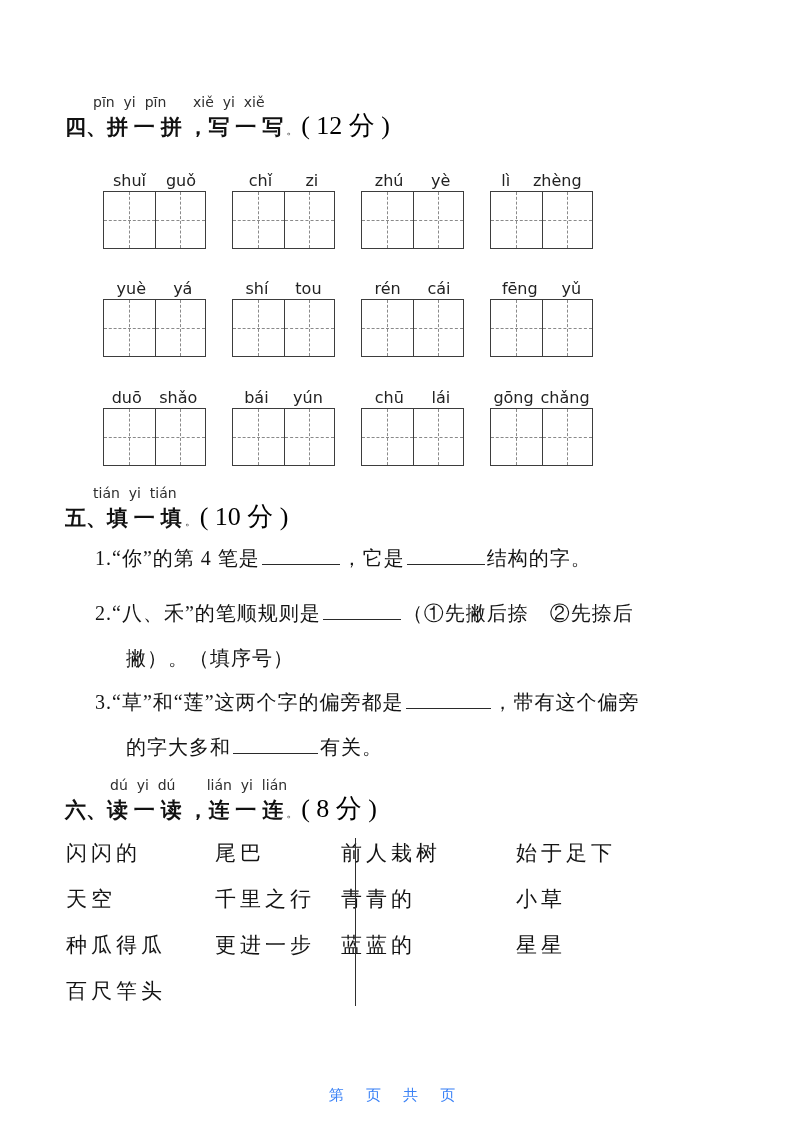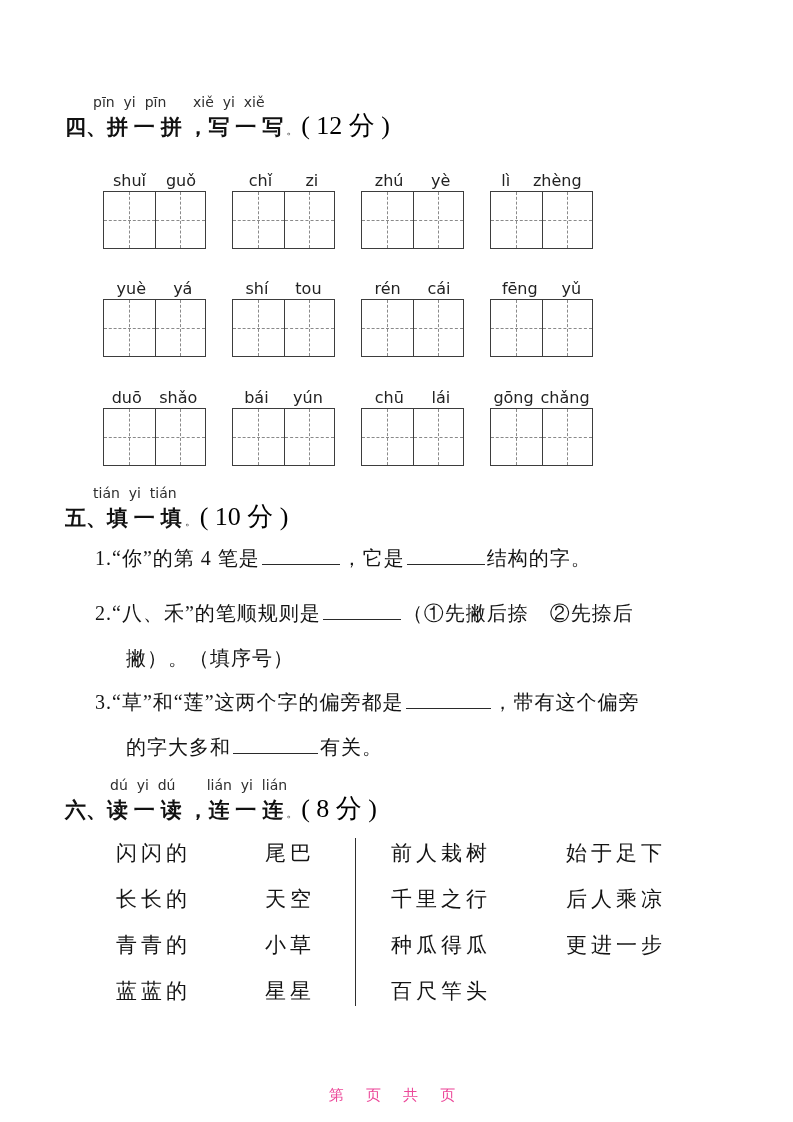--- a/index.html
+++ b/index.html
@@ -64,36 +64,36 @@
     border-bottom:1px solid #2a2a2a;
     margin:0 2px;
   }
   .blank.w85 { width:85px; }
 
   
   .connect {
     position:absolute; left:0; top:830px; width:793px;
     display:grid;
     grid-template-columns:149px 126px 175px auto;
-    padding-left:116px;
+    padding-left:66px;
     grid-auto-rows:46px;
     font-size:21px; color:#141414; letter-spacing:4px;
   }
   .citem { line-height:46px; white-space:nowrap; }
   .vdivider {
     position:absolute; left:355px; top:838px;
     width:1px; height:168px; background:#2f2f2f;
   }
 
   
   .footer {
     position:absolute; left:0; right:0; top:1086px;
     text-align:center;
     font-family:"Liberation Sans", sans-serif;
-    font-size:15px; color:#ec4899; letter-spacing:9px;
+    font-size:15px; color:#3b82f6; letter-spacing:9px;
   }
 </style>
 </head>
 <body>
 
 <div class="sec-header" style="top:93px;">
   <div class="pinyin-line">pīn  yi  pīn      xiě  yi  xiě</div>
   <div class="title-line"><span class="sec-num">四、</span><span class="sec-label">拼 一 拼 ，写 一 写</span><span class="sec-period">。</span><span class="sec-score">( 12 分 )</span></div>
 </div>
 
@@ -249,24 +249,22 @@
   <div class="pinyin-line" style="margin-left:45px;">dú  yi  dú       lián  yi  lián</div>
   <div class="title-line"><span class="sec-num">六、</span><span class="sec-label">读 一 读 ，连 一 连</span><span class="sec-period">。</span><span class="sec-score">( 8 分 )</span></div>
 </div>
 
 <div class="connect">
   <div class="citem">闪闪的</div>
   <div class="citem">尾巴</div>
   <div class="citem">前人栽树</div>
   <div class="citem">始于足下</div>
 
-  <div class="citem">长长的</div>
   <div class="citem">天空</div>
   <div class="citem">千里之行</div>
-  <div class="citem">后人乘凉</div>
 
   <div class="citem">青青的</div>
   <div class="citem">小草</div>
   <div class="citem">种瓜得瓜</div>
   <div class="citem">更进一步</div>
 
   <div class="citem">蓝蓝的</div>
   <div class="citem">星星</div>
   <div class="citem">百尺竿头</div>
 </div>

